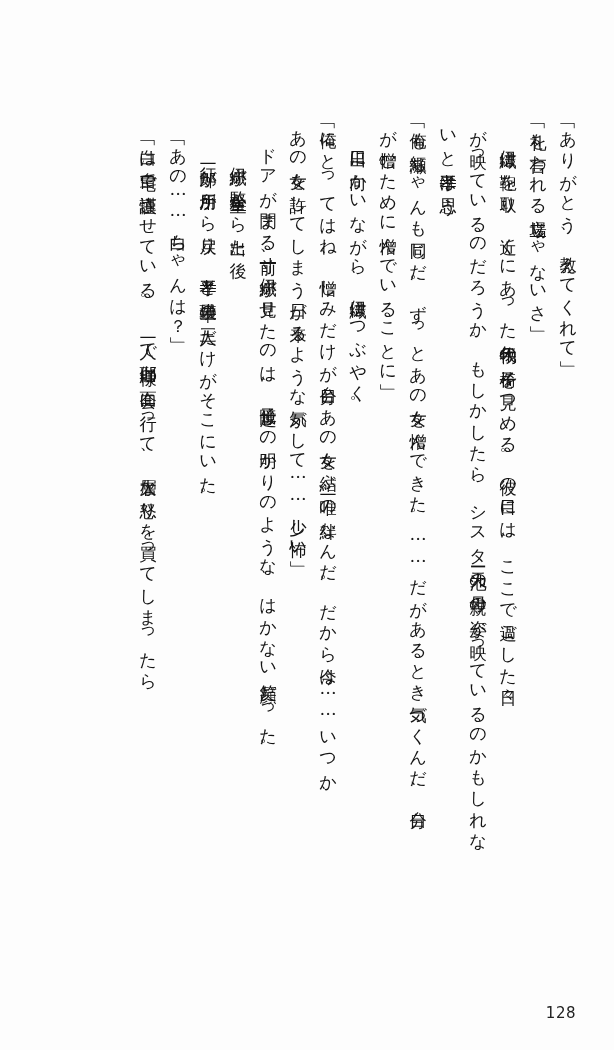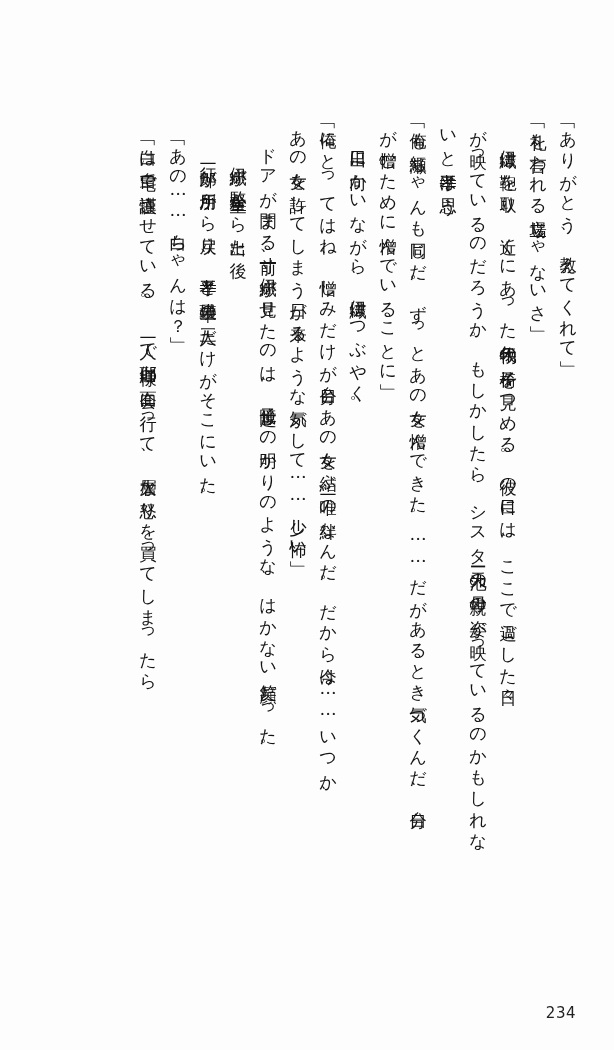--- a/index.html
+++ b/index.html
@@ -76,15 +76,15 @@
       <div class="vline">　出口に向かいながら、伊織はつぶやく。</div>
       <div class="vline">「俺にとってはね、憎しみだけが自分とあの女を結ぶ唯一の絆なんだ。だから今は……いつか、</div>
       <div class="vline">あの女を許してしまう日が来るような気がして……少し怖い」</div>
       <div class="vline">　ドアが閉まる寸前、伊織が見せたのは、障子越しの明かりのような、はかない笑顔だった。</div>
       <div class="vline indent">　伊織が監督生室から出た後。</div>
       <div class="vline indent">　征一郎が所用から戻り、孝平と瑛里華の三人だけがそこにいた。</div>
       <div class="vline indent">「あの……白ちゃんは？」</div>
       <div class="vline indent">「白は自宅で謹慎させている。　一人で伽耶様に面会に行って、大層な怒りを買ってしまったら</div>
     </div>
 
-  <div class="page-number">234</div>
+  <div class="page-number">128</div>
 
 </div>
 
 </body></html>

